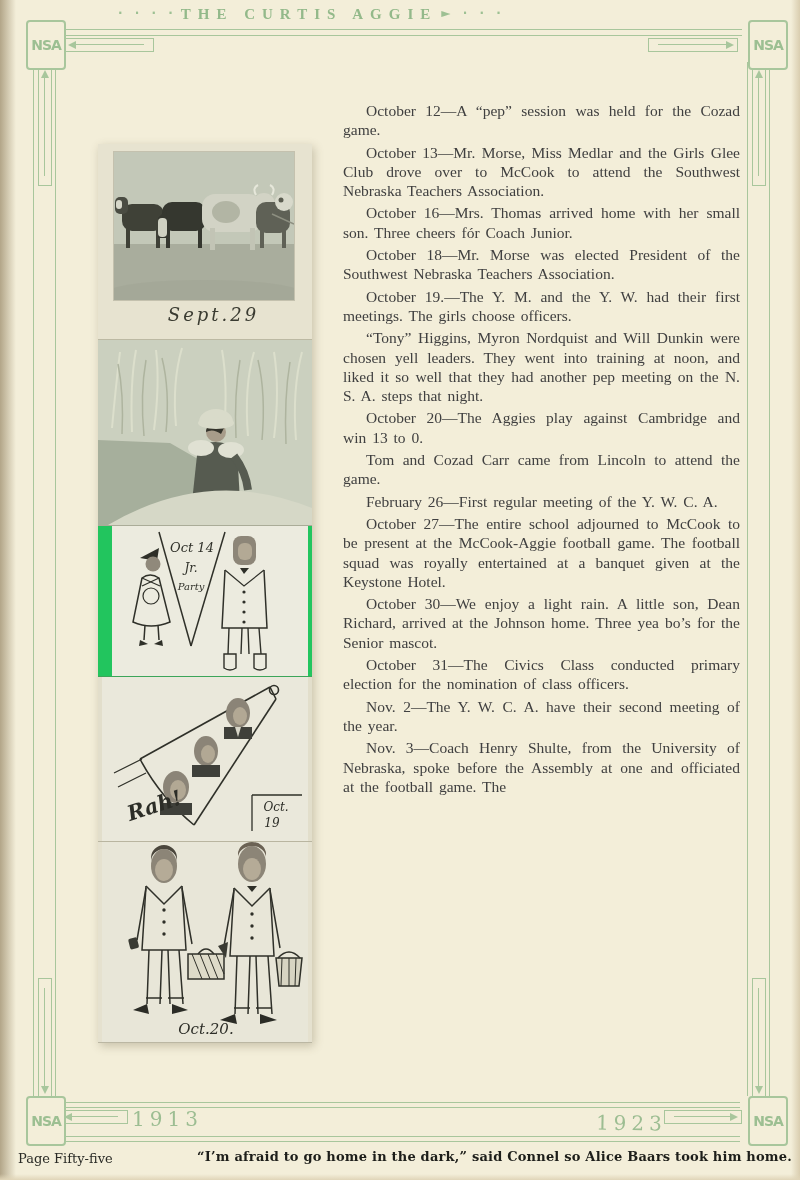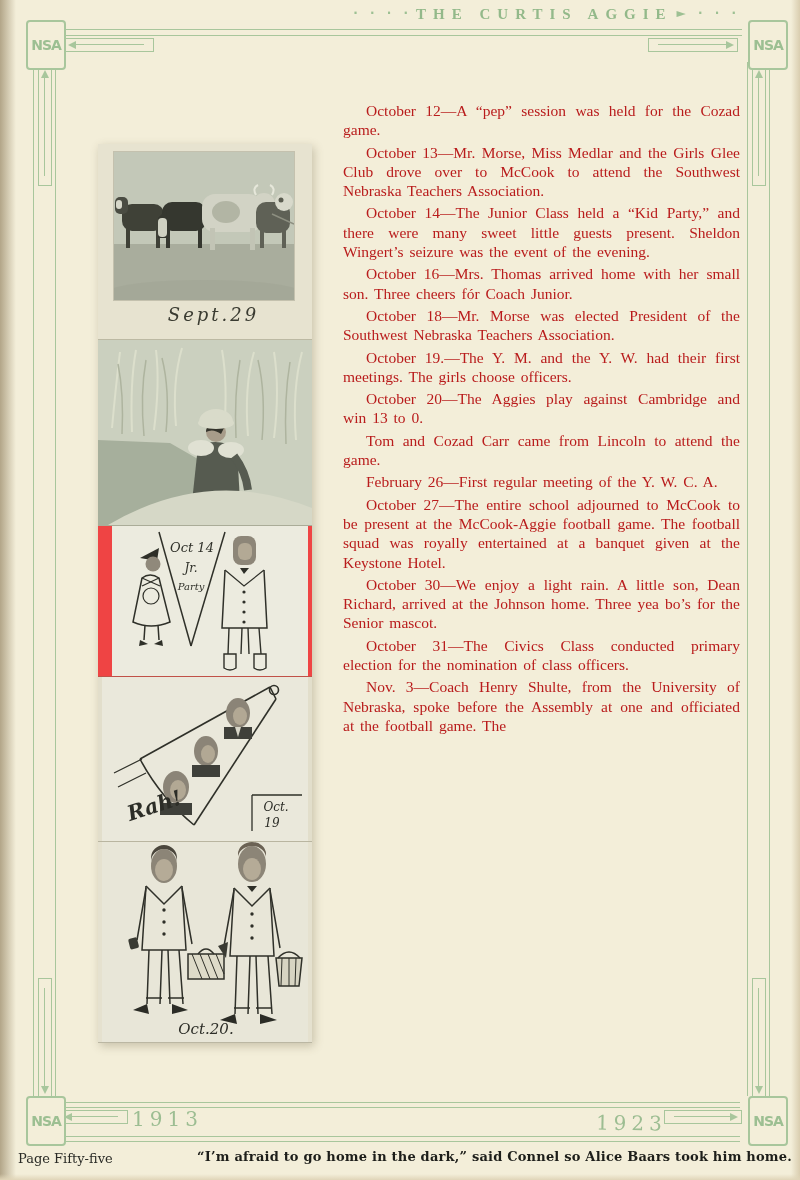--- a/index.html
+++ b/index.html
@@ -27,48 +27,48 @@
   .abox-h .stem{position:absolute;top:5px;height:1px;background:#a8c69c;left:9px;right:9px;}
   .tri{position:absolute;width:0;height:0;border-style:solid;}
   .tri-left{left:3px;top:2px;border-width:4px 8px 4px 0;border-color:transparent #a8c69c transparent transparent;}
   .tri-right{right:3px;top:2px;border-width:4px 0 4px 8px;border-color:transparent transparent transparent #a8c69c;}
   .abox-v{width:12px;}
   .abox-v .stem{position:absolute;left:5px;width:1px;background:#a8c69c;top:9px;bottom:9px;}
   .tri-up{top:3px;left:2px;border-width:0 4px 8px 4px;border-color:transparent transparent #a8c69c transparent;}
   .tri-down{bottom:3px;left:2px;border-width:8px 4px 0 4px;border-color:#a8c69c transparent transparent transparent;}
 
   
-  .title-row{position:absolute;top:5px;left:60px;width:680px;text-align:right;
+  .title-row{position:absolute;top:5px;left:60px;width:680px;text-align:left;
     padding-left:58px;box-sizing:border-box;color:#93b98a;white-space:nowrap;z-index:4;}
   .title-text{font:bold 15px "Liberation Serif",serif;letter-spacing:7px;}
   .dots{font:bold 12px "DejaVu Sans",sans-serif;letter-spacing:4px;color:#9dc093;vertical-align:2px;}
 
   
   .year{position:absolute;color:#9cbd92;font:20px "DejaVu Serif",serif;letter-spacing:5px;z-index:4;}
 
   
-  .article{position:absolute;left:343px;top:101px;width:397px;color:#b91c1c;z-index:3;}
+  .article{position:absolute;left:343px;top:101px;width:397px;color:#404040;z-index:3;}
   .article p{margin:0 0 3px;text-indent:23px;text-align:justify;
     font-size:15.5px;line-height:19.3px;word-spacing:2px;}
 
   
   .footer-page{position:absolute;left:18px;top:1151px;font:13px "DejaVu Serif",serif;color:#2a2b26;}
   .footer-quote{position:absolute;right:8px;top:1149px;font:bold 13px "DejaVu Serif",serif;color:#1d1e1a;letter-spacing:.2px;text-align:right;}
 
   
   .strip{position:absolute;left:98px;top:144px;width:214px;z-index:3;
     box-shadow:2px 3px 9px rgba(85,75,45,.28);}
   .strip section{position:relative;overflow:hidden;border-bottom:1px solid rgba(110,105,80,.35);}
   .ph-cattle{height:195px;background:#e7e3d0;}
   .ph-cattle svg{position:absolute;left:16px;top:8px;box-shadow:0 0 0 1px rgba(90,90,70,.25);}
   .caption-hand{position:absolute;left:17px;right:0;text-align:center;
     font:italic 18px "DejaVu Serif",serif;letter-spacing:3px;color:#3a3b31;}
   .ph-cattle .caption-hand{top:160px;}
   .ph-woman{height:185px;background:#cbd0bf;}
-  .ph-kid{height:150px;background:#ef4444;}
+  .ph-kid{height:150px;background:#22c55e;}
   .ph-kid svg{position:absolute;left:14px;top:0;}
   .ph-mega{height:164px;background:#e2decb;}
   .ph-mega svg{position:absolute;left:4px;top:0;}
   .ph-oct20{height:200px;background:#e5e1cf;}
   .ph-oct20 svg{position:absolute;left:4px;top:0;}
 </style>
 </head>
 <body>
 
 <div>
@@ -344,29 +344,30 @@
           </g>
         </g>
         <text x="104" y="192" text-anchor="middle" font-family="DejaVu Serif, serif" font-style="italic" font-size="15" fill="#2c2d27">Oct.20.</text>
       </svg>
     </section>
   </div>
 
   <div class="article">
       <p>October 12—A “pep” session was held for the Cozad game.</p>
       <p>October 13—Mr. Morse, Miss Medlar and the Girls Glee Club drove over to McCook to attend the Southwest Nebraska Teachers Association.</p>
-      <p>October 14—The Junior Class held a “Kid Party,” and there were many sweet little guests present. Sheldon Wingert’s seizure was the event of the evening.</p>
       <p>October 16—Mrs. Thomas arrived home with her small son. Three cheers fór Coach Junior.</p>
       <p>October 18—Mr. Morse was elected President of the Southwest Nebraska Teachers Association.</p>
       <p>October 19.—The Y. M. and the Y. W. had their first meetings. The girls choose officers.</p>
+      <p>“Tony” Higgins, Myron Nordquist and Will Dunkin were chosen yell leaders. They went into training at noon, and liked it so well that they had another pep meeting on the N. S. A. steps that night.</p>
       <p>October 20—The Aggies play against Cambridge and win 13 to 0.</p>
       <p>Tom and Cozad Carr came from Lincoln to attend the game.</p>
       <p>February 26—First regular meeting of the Y. W. C. A.</p>
       <p>October 27—The entire school adjourned to McCook to be present at the McCook-Aggie football game. The football squad was royally entertained at a banquet given at the Keystone Hotel.</p>
       <p>October 30—We enjoy a light rain. A little son, Dean Richard, arrived at the Johnson home. Three yea bo’s for the Senior mascot.</p>
       <p>October 31—The Civics Class conducted primary election for the nomination of class officers.</p>
+      <p>Nov. 2—The Y. W. C. A. have their second meeting of the year.</p>
       <p>Nov. 3—Coach Henry Shulte, from the University of Nebraska, spoke before the Assembly at one and officiated at the football game. The</p>
     </div>
 
   <div class="footer-page">Page Fifty-five</div>
   <div class="footer-quote">“I’m afraid to go home in the dark,” said Connel so Alice Baars took him home.</div>
 
 </div>
 
 </body></html>

